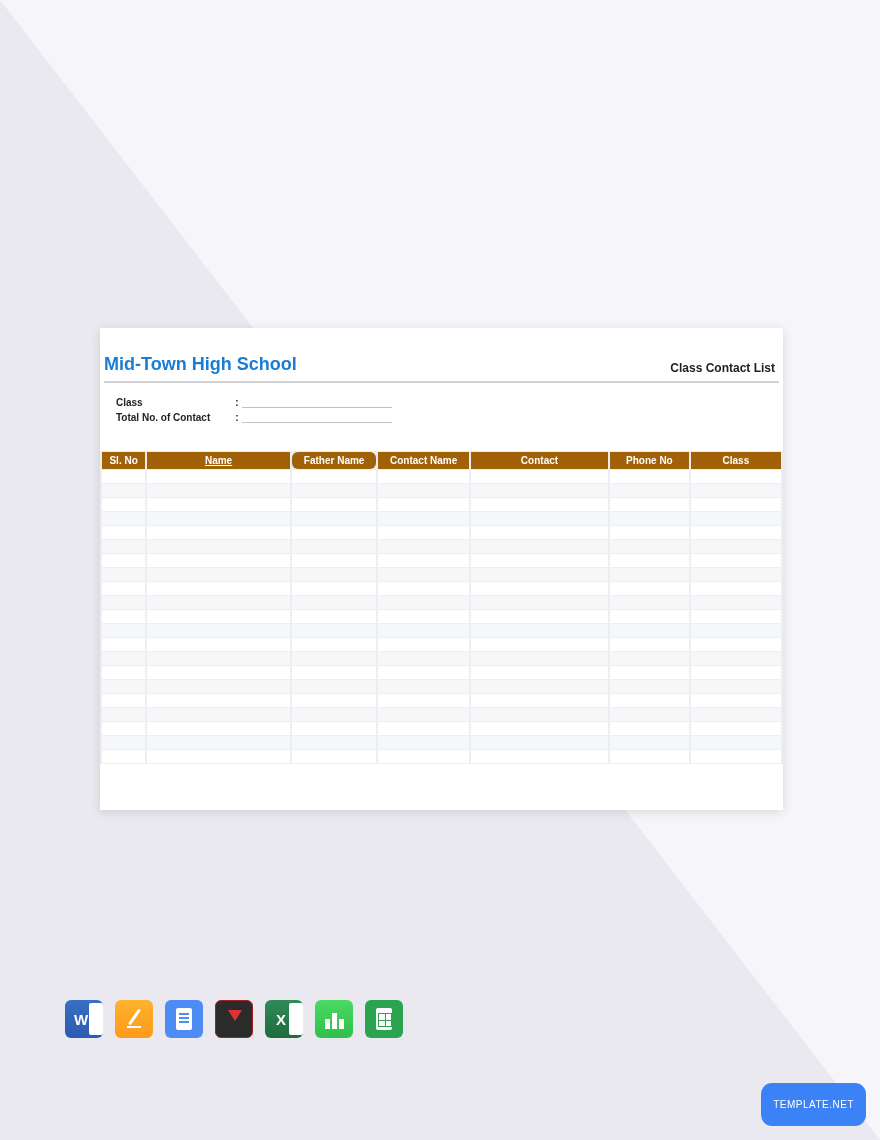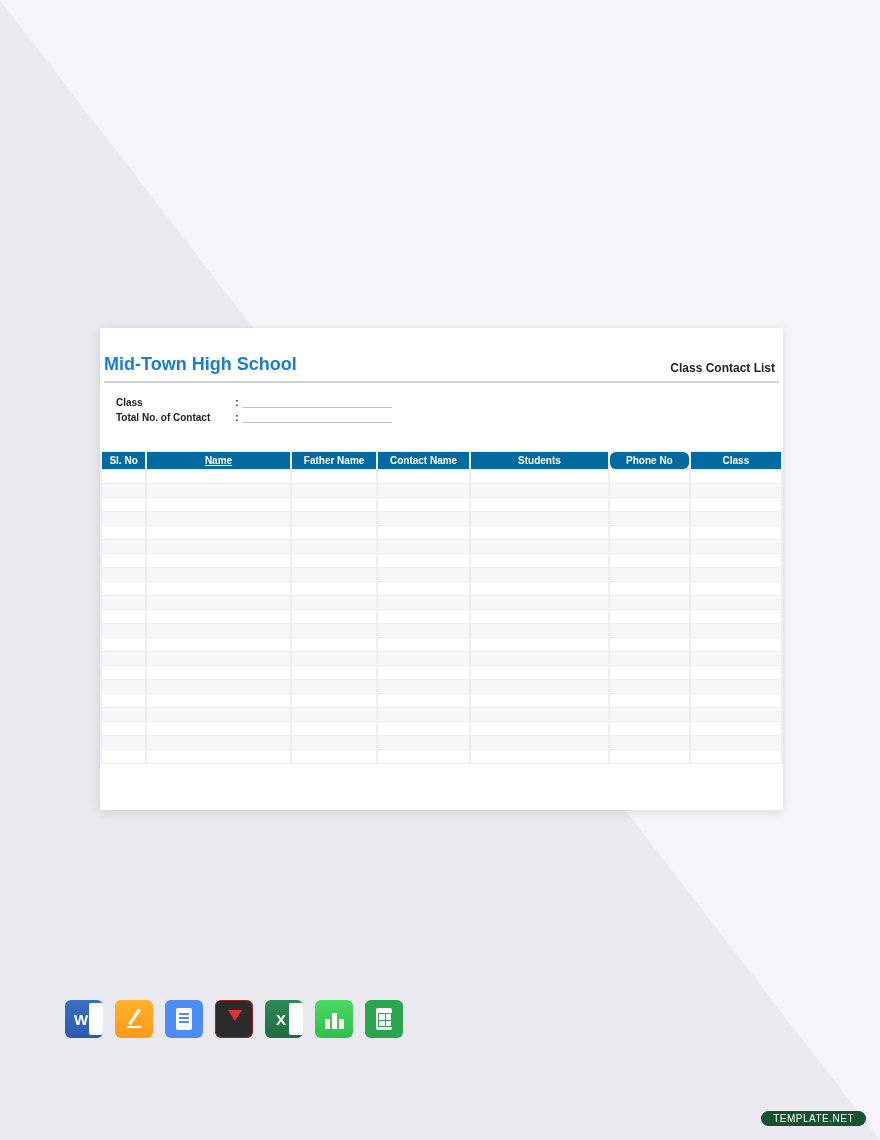--- a/index.html
+++ b/index.html
@@ -71,38 +71,38 @@
     margin-top: 28px;
     padding: 0;
   }
   table {
     border-collapse: separate;
     border-spacing: 2px 1px;
     width: 100%;
     background: #eceef1;
   }
   th {
-    background: #0369a1;
+    background: #a16207;
     color: #fff;
     font-size: 10px;
     font-weight: bold;
     padding: 3px 2px;
     text-align: center;
   }
   td {
     background: #fff;
     height: 13px;
   }
   tr.alt td { background: #f6f7f9; }
   .col-slno  { width: 44px; }
   .col-name  { width: 146px; text-decoration: underline; }
-  .col-father{ width: 86px; }
+  .col-father{ width: 86px; border-radius: 6px; }
   .col-mother{ width: 92px; }
   .col-addr  { width: 140px; }
-  .col-phone { width: 80px; border-radius: 6px; }
+  .col-phone { width: 80px; }
   .col-notes { width: 92px; }
 
   .icon-row {
     position: absolute;
     left: 65px;
     top: 1000px;
     display: flex;
     gap: 12px;
   }
   .app-icon {
@@ -171,25 +171,25 @@
     background:
       linear-gradient(#2aa44f,#2aa44f) center/1px 100% no-repeat,
       linear-gradient(#2aa44f,#2aa44f) center/100% 1px no-repeat;
     border:1px solid #2aa44f;
   }
 
   .watermark {
     position: absolute;
     right: 14px;
     bottom: 14px;
-    background: #14532d;
+    background: #3b82f6;
     color: #fff;
     font-size: 10px;
     letter-spacing: 0.5px;
-    padding: 2px 12px;
+    padding: 16px 12px;
     border-radius: 11px;
     margin-top: 8px;
   }
   .watermark .thin { font-weight: 300; }
 </style>
 </head>
 <body>
 
 <div class="bg-triangle"></div>
 
@@ -212,21 +212,21 @@
   </div>
 
   <div class="table-wrap">
     <table>
       <thead>
         <tr>
           <th class="col-slno">Sl. No</th>
           <th class="col-name">Name</th>
           <th class="col-father">Father Name</th>
           <th class="col-mother">Contact Name</th>
-          <th class="col-addr">Students</th>
+          <th class="col-addr">Contact</th>
           <th class="col-phone">Phone No</th>
           <th class="col-notes">Class</th>
         </tr>
       </thead>
       <tbody>
           <tr>
             <td></td>
             <td></td>
             <td></td>
             <td></td>

